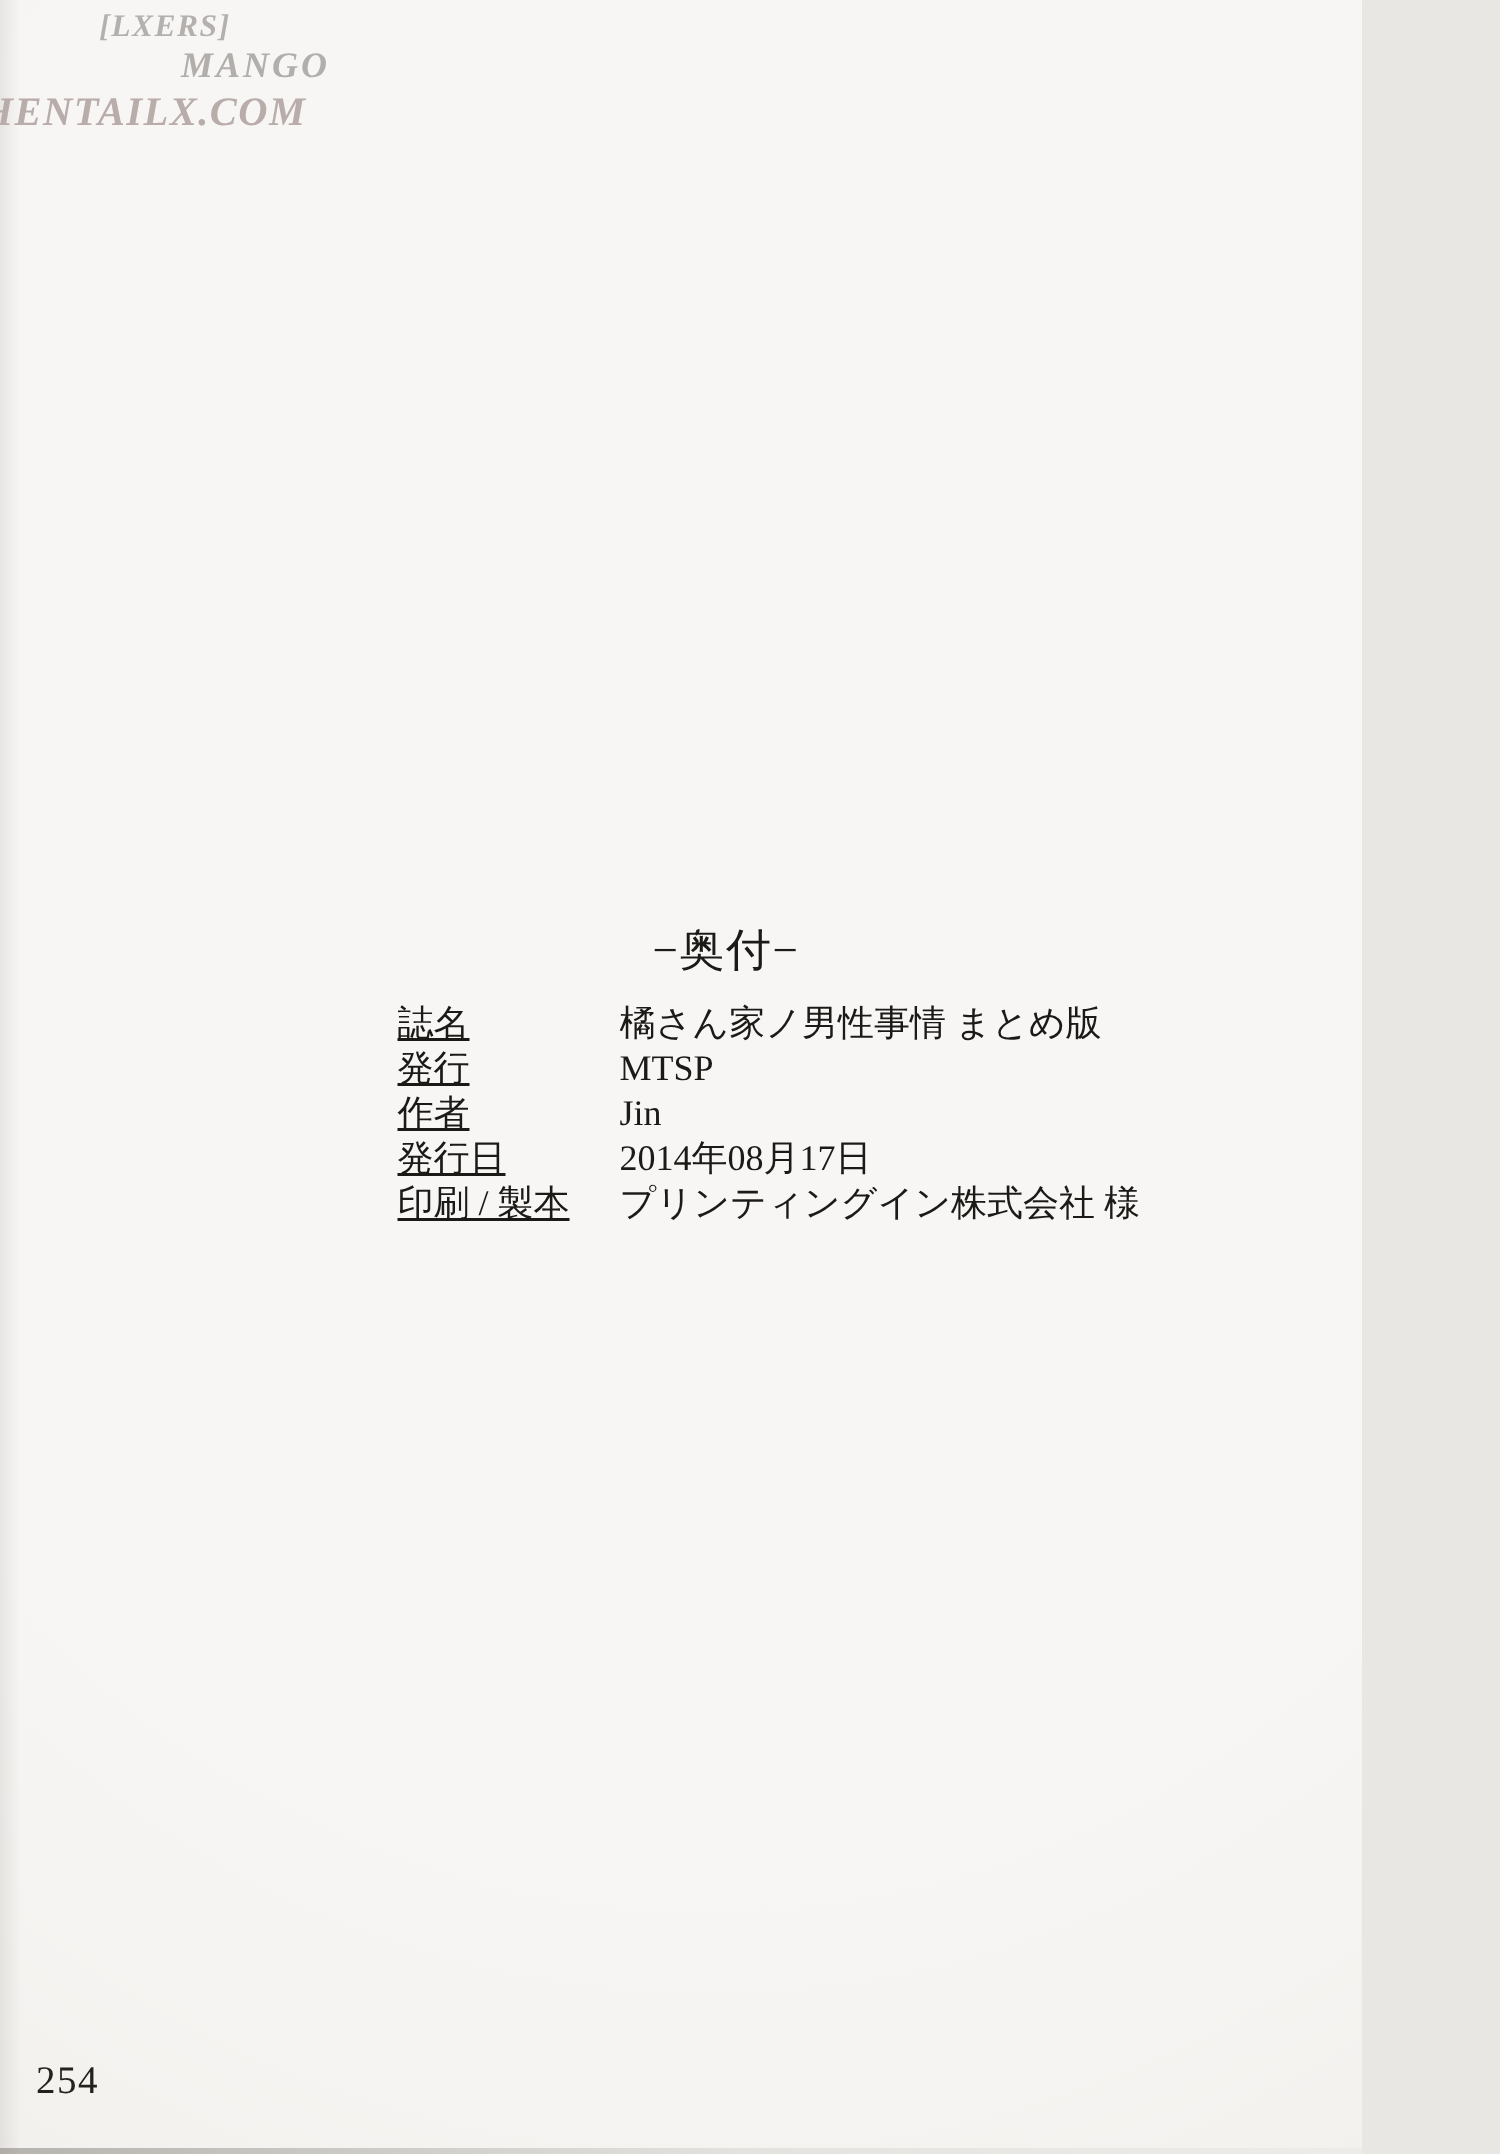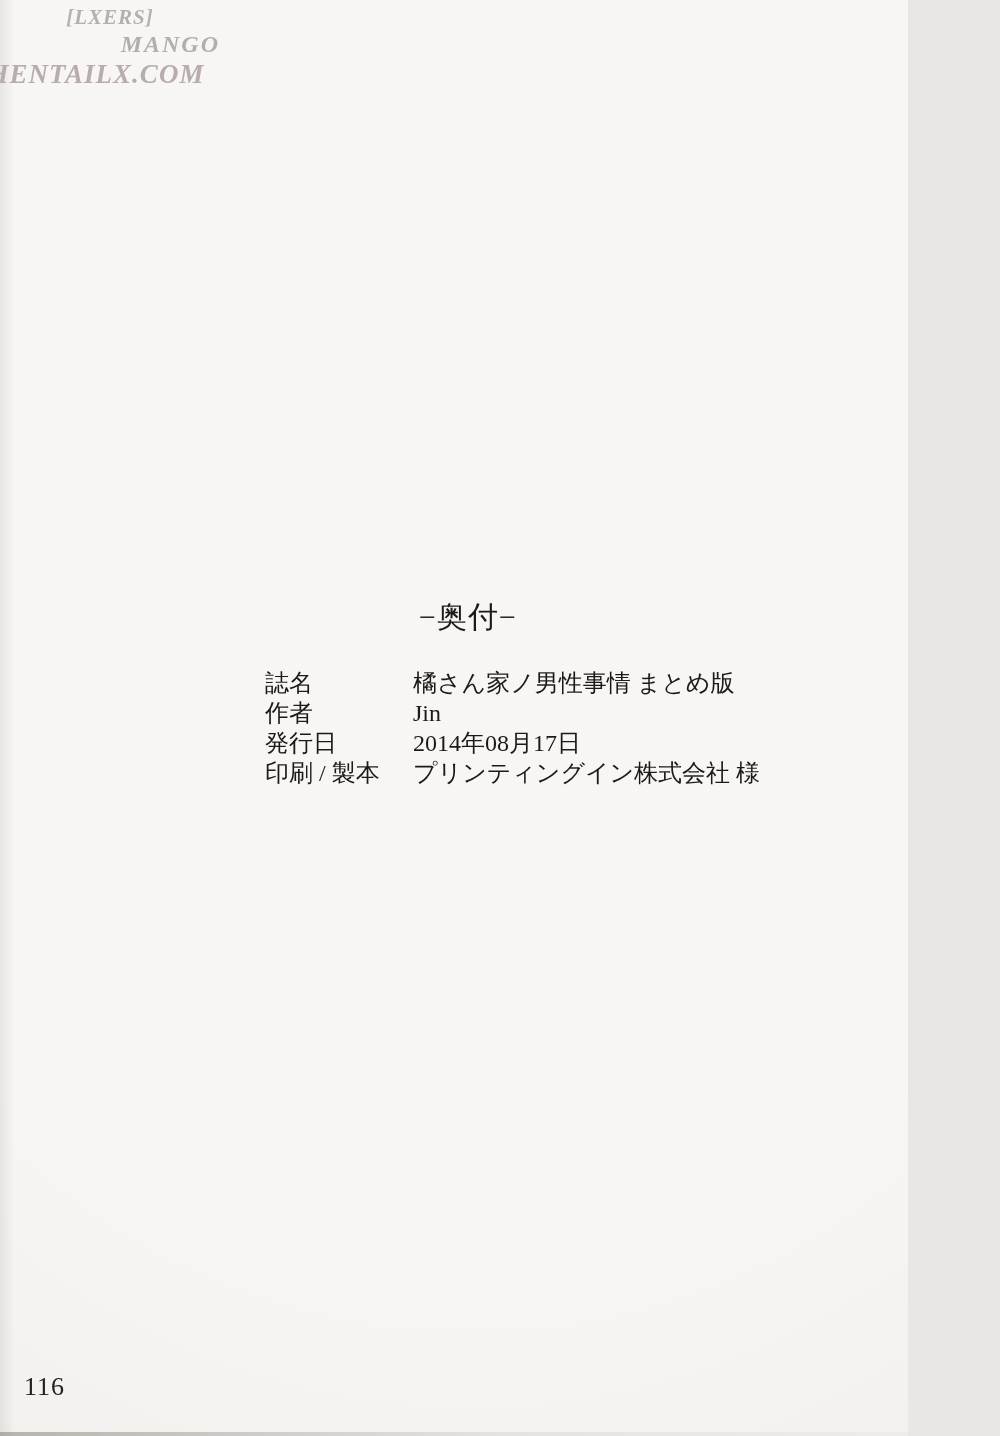--- a/index.html
+++ b/index.html
@@ -40,21 +40,21 @@
   .wm-group { font-size: 21px; color: #b4b0ae; line-height: 26px; }
   .wm-name  { font-size: 24px; color: #b2aeac; line-height: 29px; letter-spacing: 2px; text-align: right; }
   .wm-site  { font-size: 27px; color: #b9adab; line-height: 31px; margin-left: -28px; }
 
   
   .colophon-heading {
     position: absolute;
     top: 597px;
     left: 0;
     width: 936px;
-    margin: 0;
+    margin: 16px;
     text-align: center;
     font-size: 30px;
     font-weight: normal;
     letter-spacing: 1px;
   }
 
   
   .colophon-table {
     position: absolute;
     top: 668px;
@@ -62,20 +62,21 @@
   }
   .colophon-row {
     display: flex;
     font-size: 24px;
     line-height: 30px;
     white-space: nowrap;
   }
   .colophon-label {
     width: 148px;
     flex: 0 0 148px;
+    text-decoration: underline;
   }
   .colophon-value { }
 
   
   .contact {
     position: absolute;
     top: 843px;
     left: 263px;
     font-size: 24px;
     line-height: 29px;
@@ -115,30 +116,34 @@
   </div>
 
   <h1 class="colophon-heading">−奥付−</h1>
 
   <div class="colophon-table">
     <div class="colophon-row">
       <span class="colophon-label">誌名</span>
       <span class="colophon-value">橘さん家ノ男性事情 まとめ版</span>
     </div>
     <div class="colophon-row">
+      <span class="colophon-label">発行</span>
+      <span class="colophon-value">MTSP</span>
+    </div>
+    <div class="colophon-row">
       <span class="colophon-label">作者</span>
       <span class="colophon-value">Jin</span>
     </div>
     <div class="colophon-row">
       <span class="colophon-label">発行日</span>
       <span class="colophon-value">2014年08月17日</span>
     </div>
     <div class="colophon-row">
       <span class="colophon-label">印刷 / 製本</span>
       <span class="colophon-value">プリンティングイン株式会社 様</span>
     </div>
   </div>
 
 
 
-  <div class="page-number">116</div>
+  <div class="page-number">254</div>
 
 </div>
 
 </body></html>

